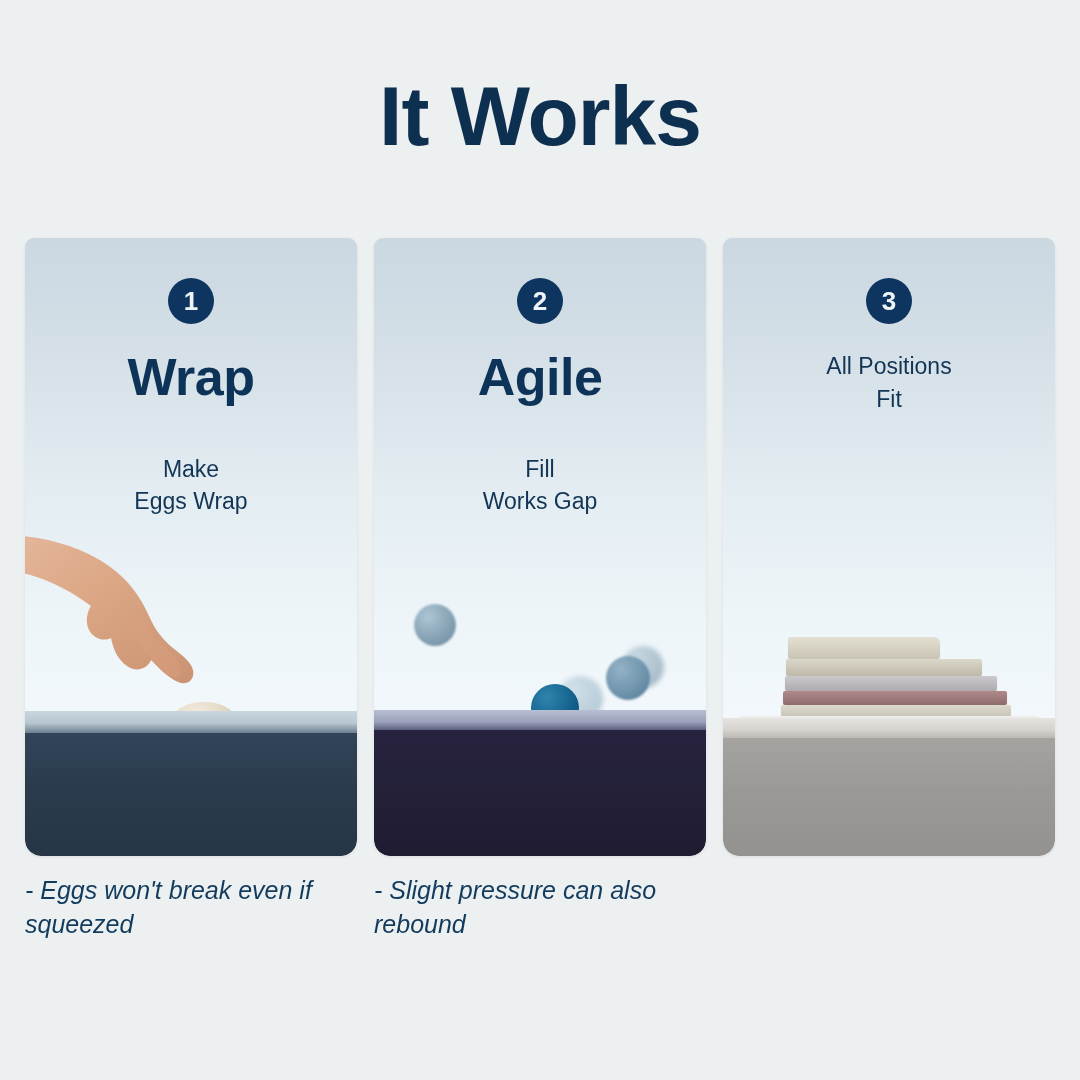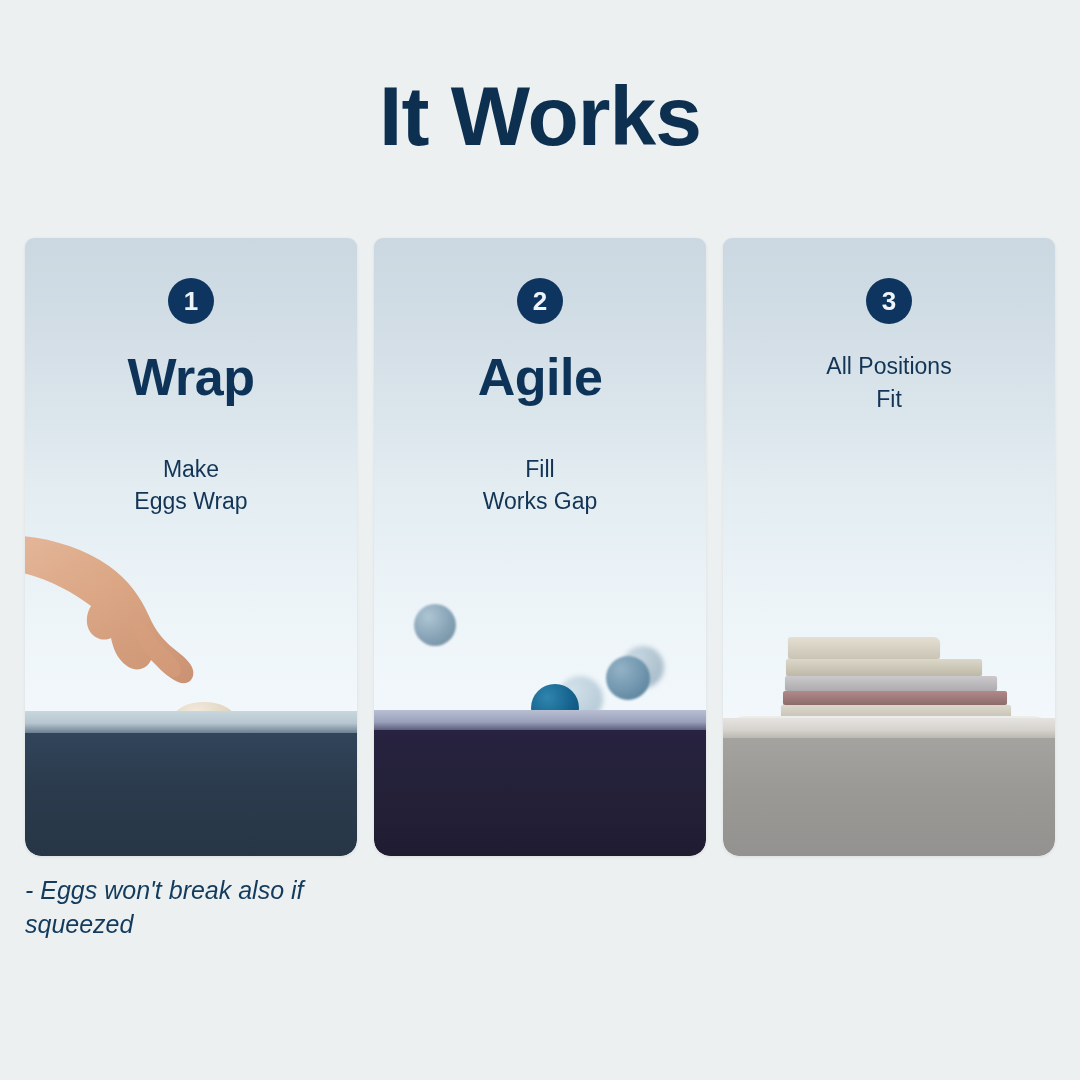--- a/index.html
+++ b/index.html
@@ -242,16 +242,17 @@
         </div>
         <div class="c3-round"></div>
         <div class="slab c3-topsheet"></div>
         <div class="slab c3-slab"></div>
       </div>
     </div>
 
   </div>
 
   <div class="captions">
-    <div class="caption">- Eggs won't break also if squeezed</div>
+    <div class="caption">- Eggs won't break even if squeezed</div>
+    <div class="caption">- Slight pressure can also rebound</div>
   </div>
 
 </div>
 
 </body></html>

